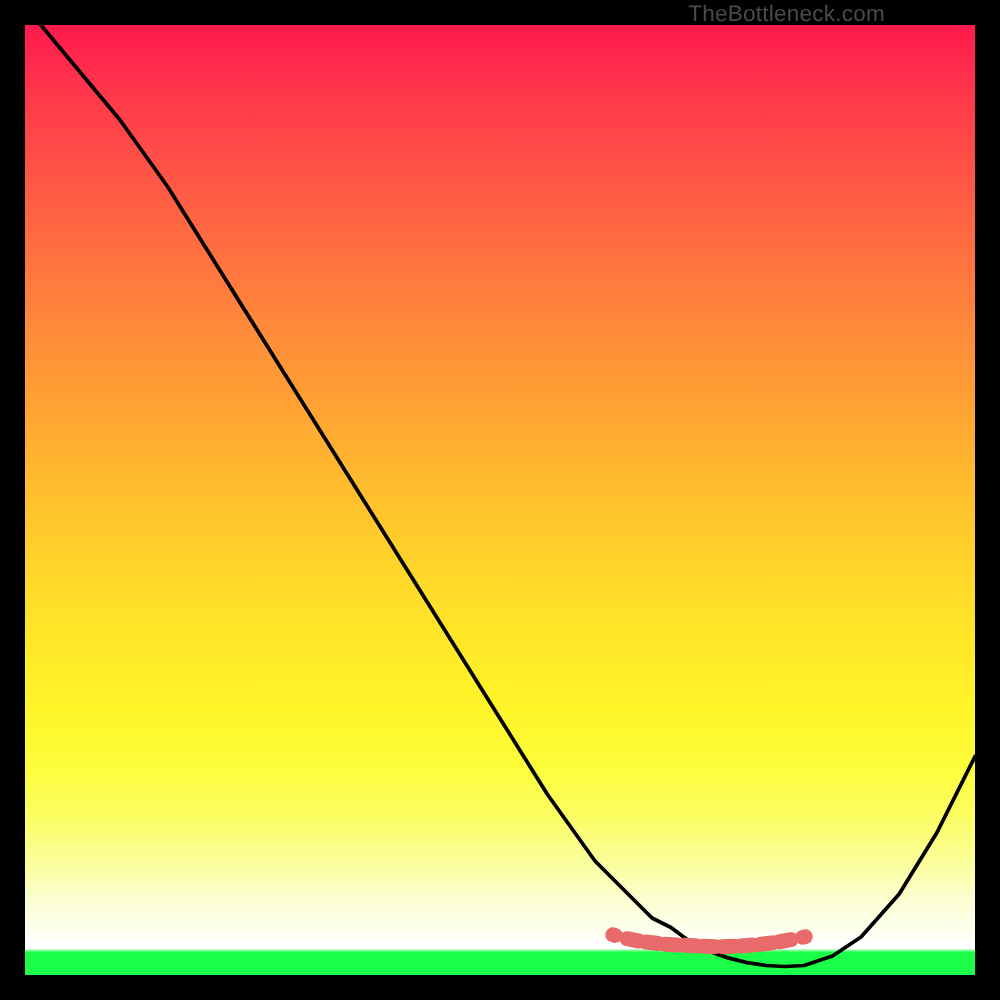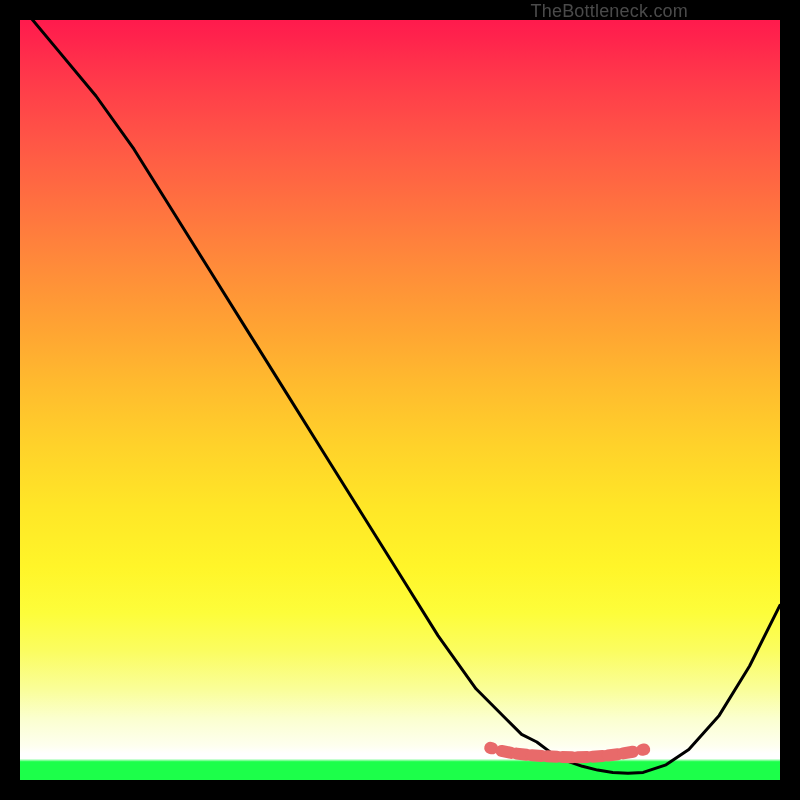--- a/index.html
+++ b/index.html
@@ -11,20 +11,21 @@
     overflow: hidden;
     font-family: Arial, Helvetica, sans-serif;
   }
   .frame {
     position: absolute;
     left: 0;
     top: 0;
     width: 708px;
     height: 800px;
     background: #000;
+    padding-left: 20px;
   }
   .plot-area {
     position: absolute;
     left: 20px;
     top: 20px;
     width: 760px;
     height: 760px;
     background: linear-gradient(to bottom,
       #ff1a4d 0%,
       #ff3a4a 8%,

